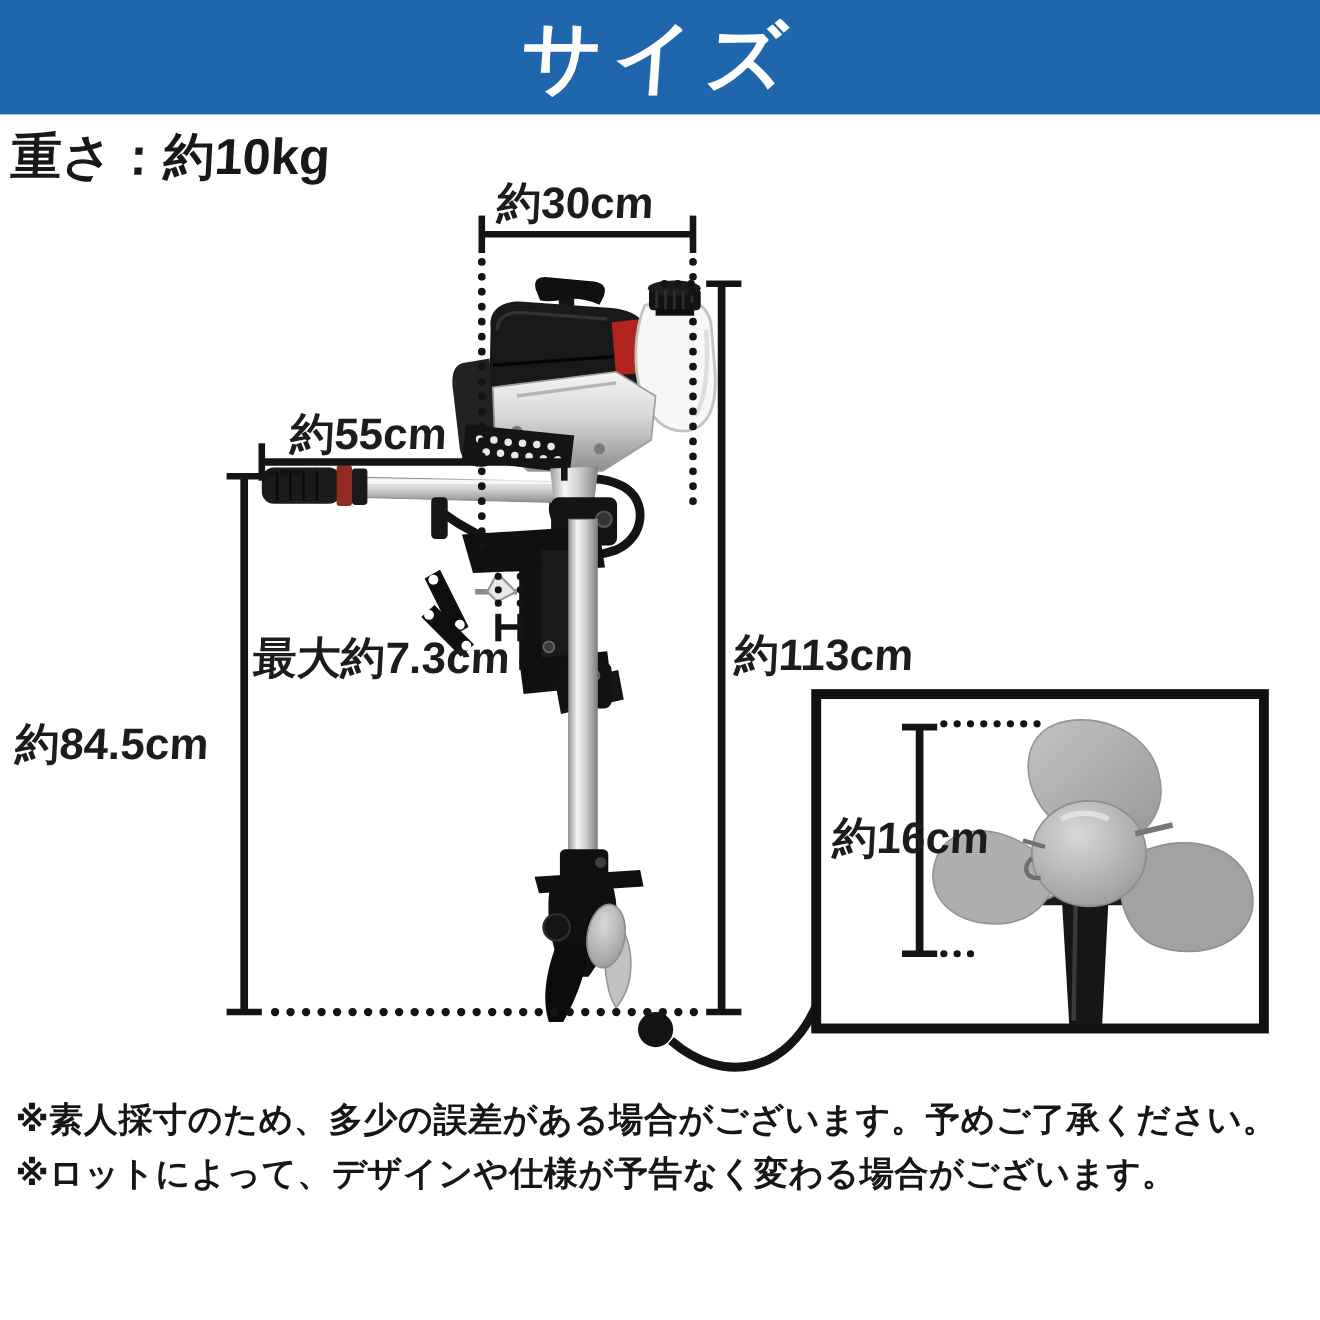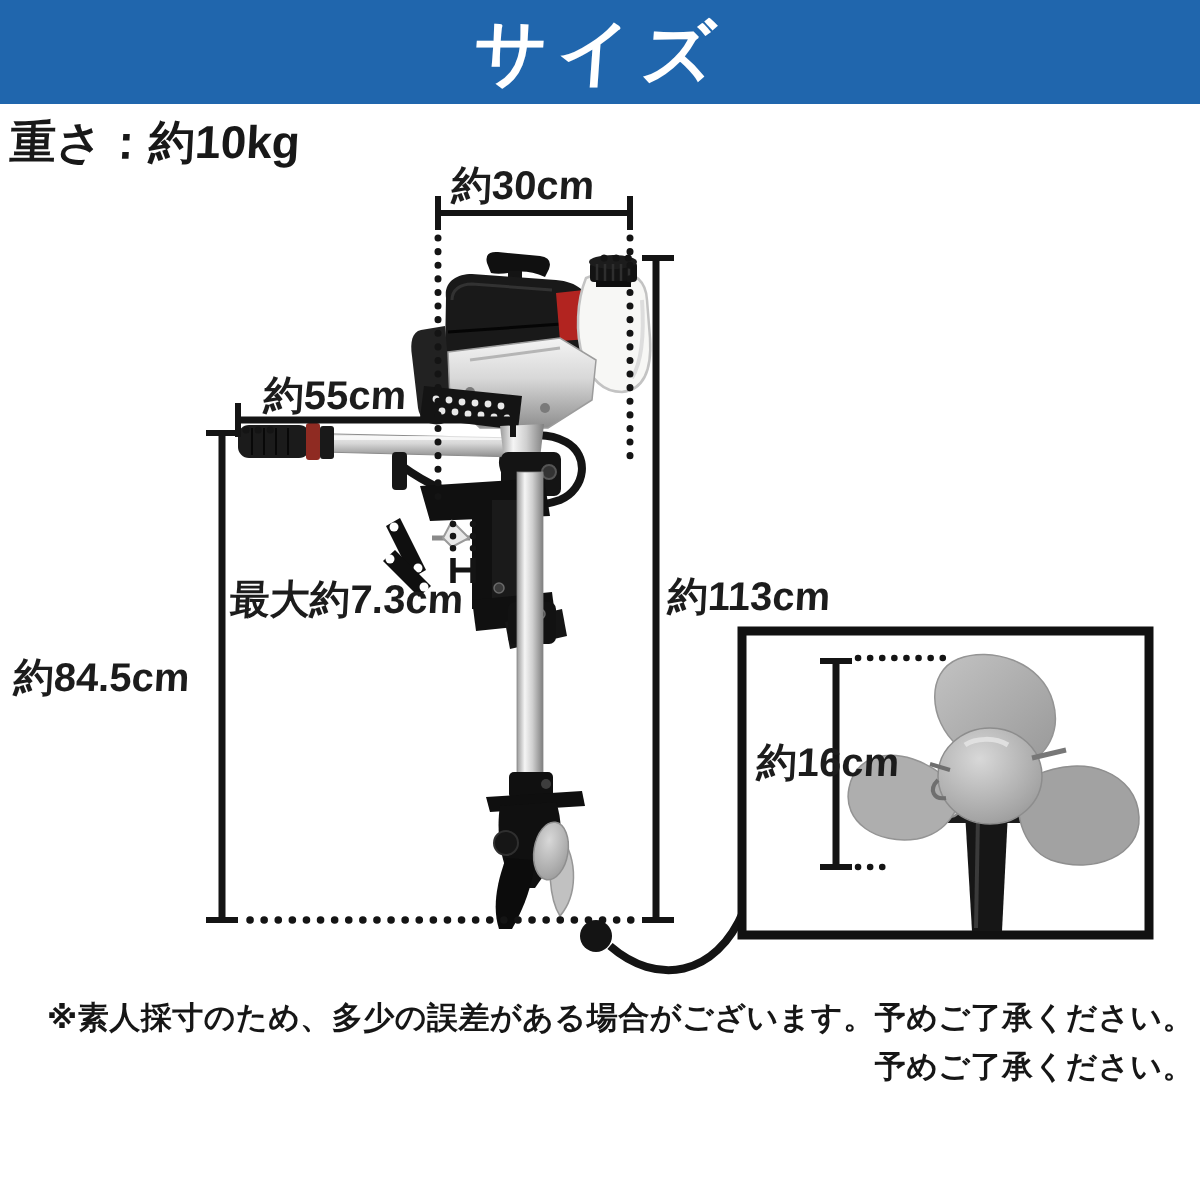--- a/index.html
+++ b/index.html
@@ -28,21 +28,21 @@
   .dim-55 {left:264px;top:375px;}
   .dim-73 {left:230px;top:579px;}
   .dim-113{left:668px;top:576px;}
   .dim-845{left:14px; top:657px;}
   .dim-16 {left:757px;top:742px;}
   .notes{
     position:absolute;left:14px;top:994px;width:1180px;
   }
   .notes p{
     margin:0;font-size:31px;font-weight:bold;color:#161616;line-height:48.5px;
-    white-space:nowrap;letter-spacing:0.5px;text-align:right;
+    white-space:nowrap;letter-spacing:0.5px;
   }
   .notes p.indent{padding-left:35px;}
 </style>
 </head>
 <body>
 
 <div class="page">
 
   <div class="header" style="background: rgb(32, 102, 173);">
     <h1>サイズ</h1>
@@ -263,16 +263,16 @@
 
   <div class="dim dim-30">約30cm</div>
   <div class="dim dim-55">約55cm</div>
   <div class="dim dim-73">最大約7.3cm</div>
   <div class="dim dim-113">約113cm</div>
   <div class="dim dim-845">約84.5cm</div>
   <div class="dim dim-16">約16cm</div>
 
   <div class="notes">
     <p>※素人採寸のため、多少の誤差がある場合がございます。予めご了承ください。</p>
-    <p class="indent">予めご了承ください。</p>
+    <p>※ロットによって、デザインや仕様が予告なく変わる場合がございます。</p>
   </div>
 
 </div>
 
 </body></html>

